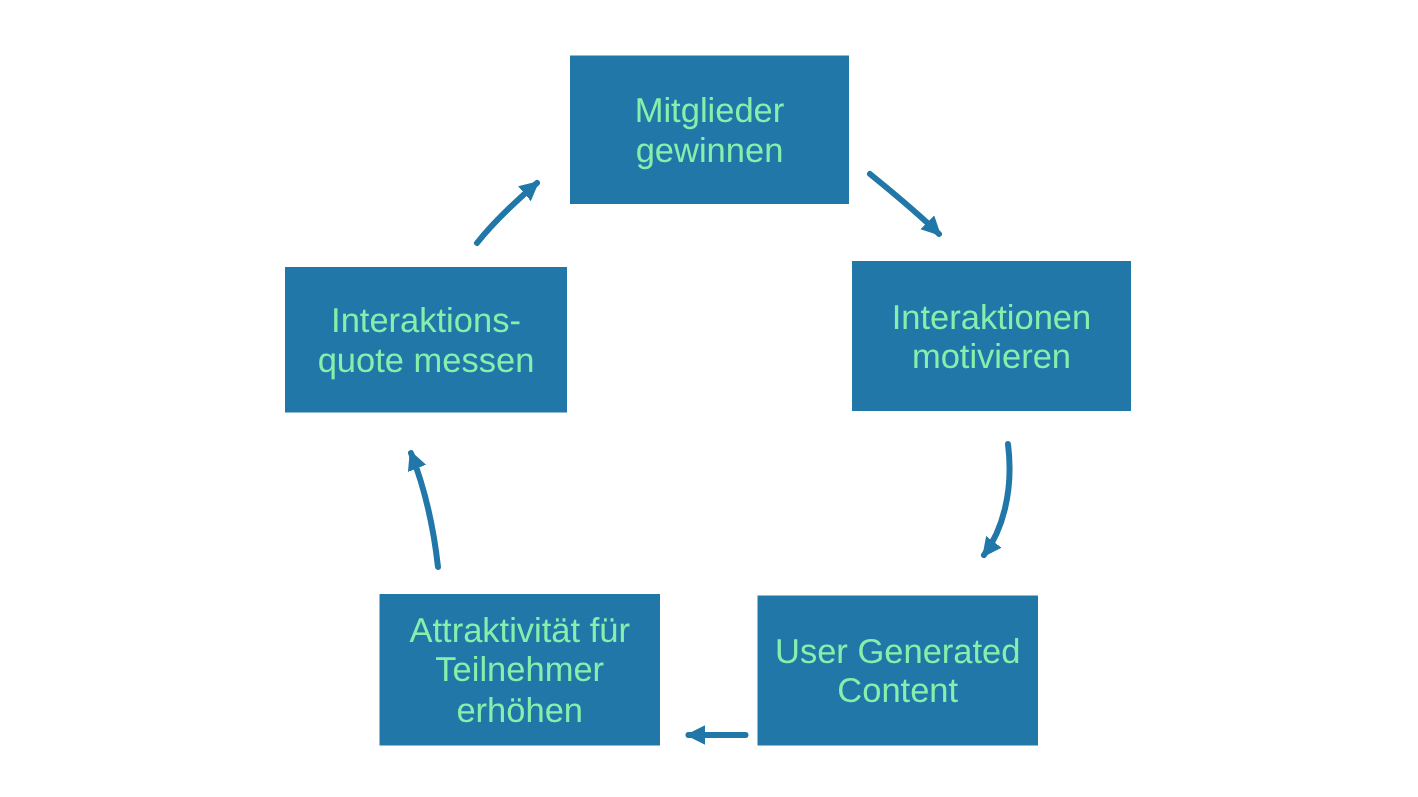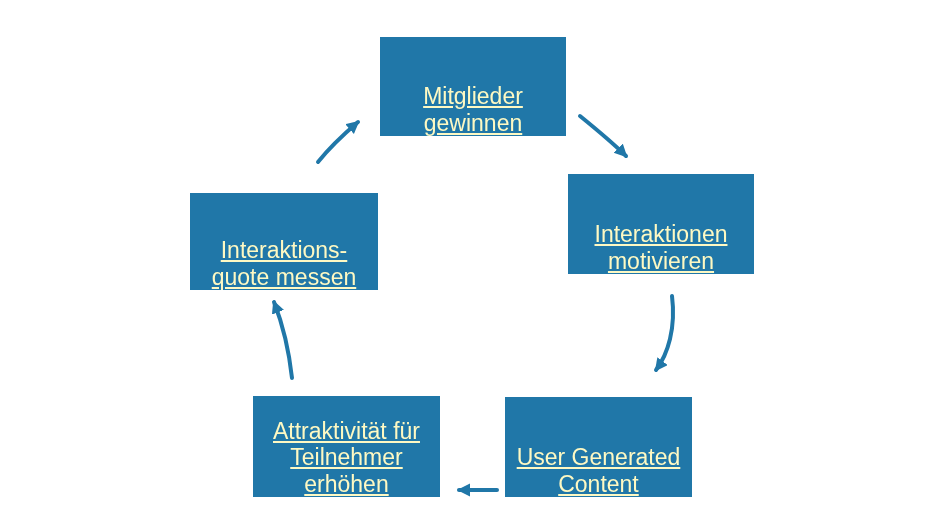--- a/index.html
+++ b/index.html
@@ -23,37 +23,36 @@
     height: 531px;
   }
   .arrow-path {
     fill: none;
     stroke-width: 4;
     stroke-linecap: round;
   }
   .node {
     position: absolute;
     background: #2077a8;
-    color: #fef9c3;
+    color: #86efac;
     display: flex;
-    align-items: flex-end;
+    align-items: center;
     justify-content: center;
     text-align: center;
-    text-decoration: underline;
   }
   .node-label {
     white-space: pre-line;
     font-size: 23px;
     line-height: 1.15;
   }
   .node-top          { left: 380px; top: 37px;  width: 186px; height: 99px;  }
   .node-right        { left: 568px; top: 174px; width: 186px; height: 100px; }
   .node-bottom-right { left: 505px; top: 397px; width: 187px; height: 100px; }
   .node-bottom-left  { left: 253px; top: 396px; width: 187px; height: 101px; }
-  .node-left         { left: 190px; top: 193px; width: 188px; height: 97px;  }
+  .node-left         { left: 190px; top: 178px; width: 188px; height: 97px;  }
 </style>
 </head>
 <body>
 
 <div class="canvas">
 
   <svg class="arrows-layer" viewBox="0 0 945 531" aria-hidden="true">
     <defs>
       <marker id="arrowhead" markerUnits="userSpaceOnUse" markerWidth="15" markerHeight="14" refX="11" refY="6.5" orient="auto">
         <path d="M0,0 L13,6.5 L0,13 Z" fill="#2077a8"></path>

